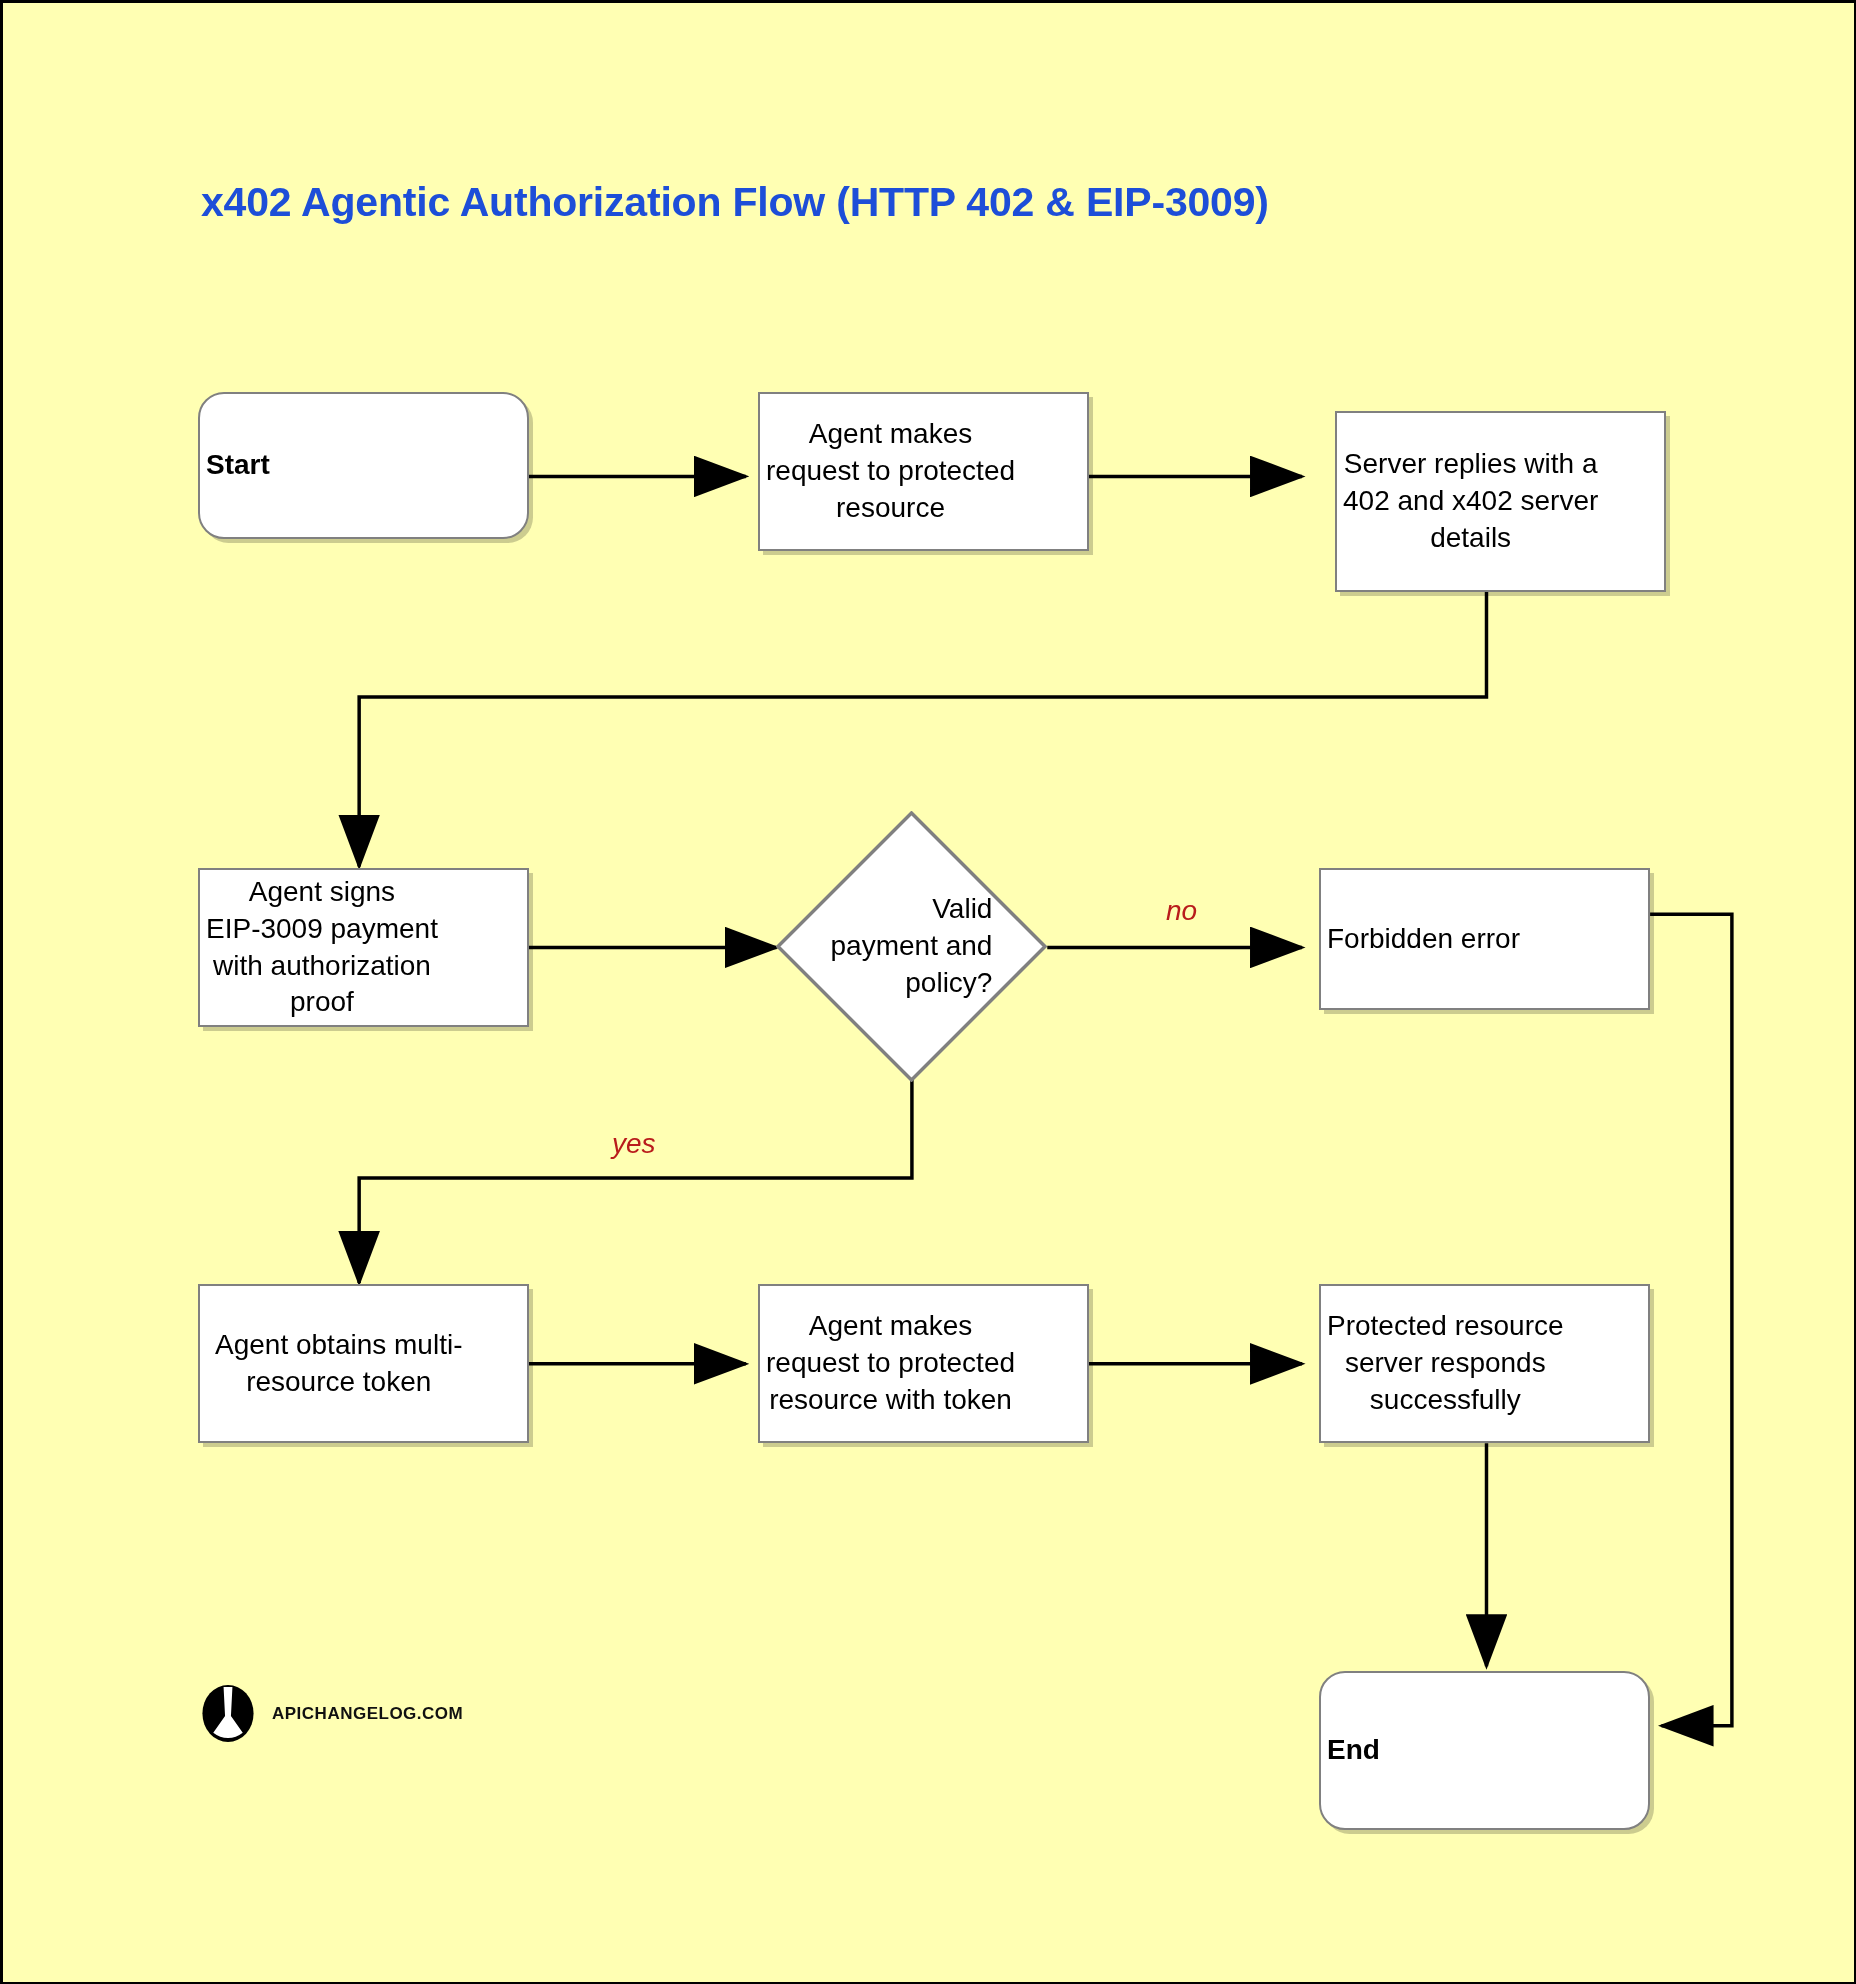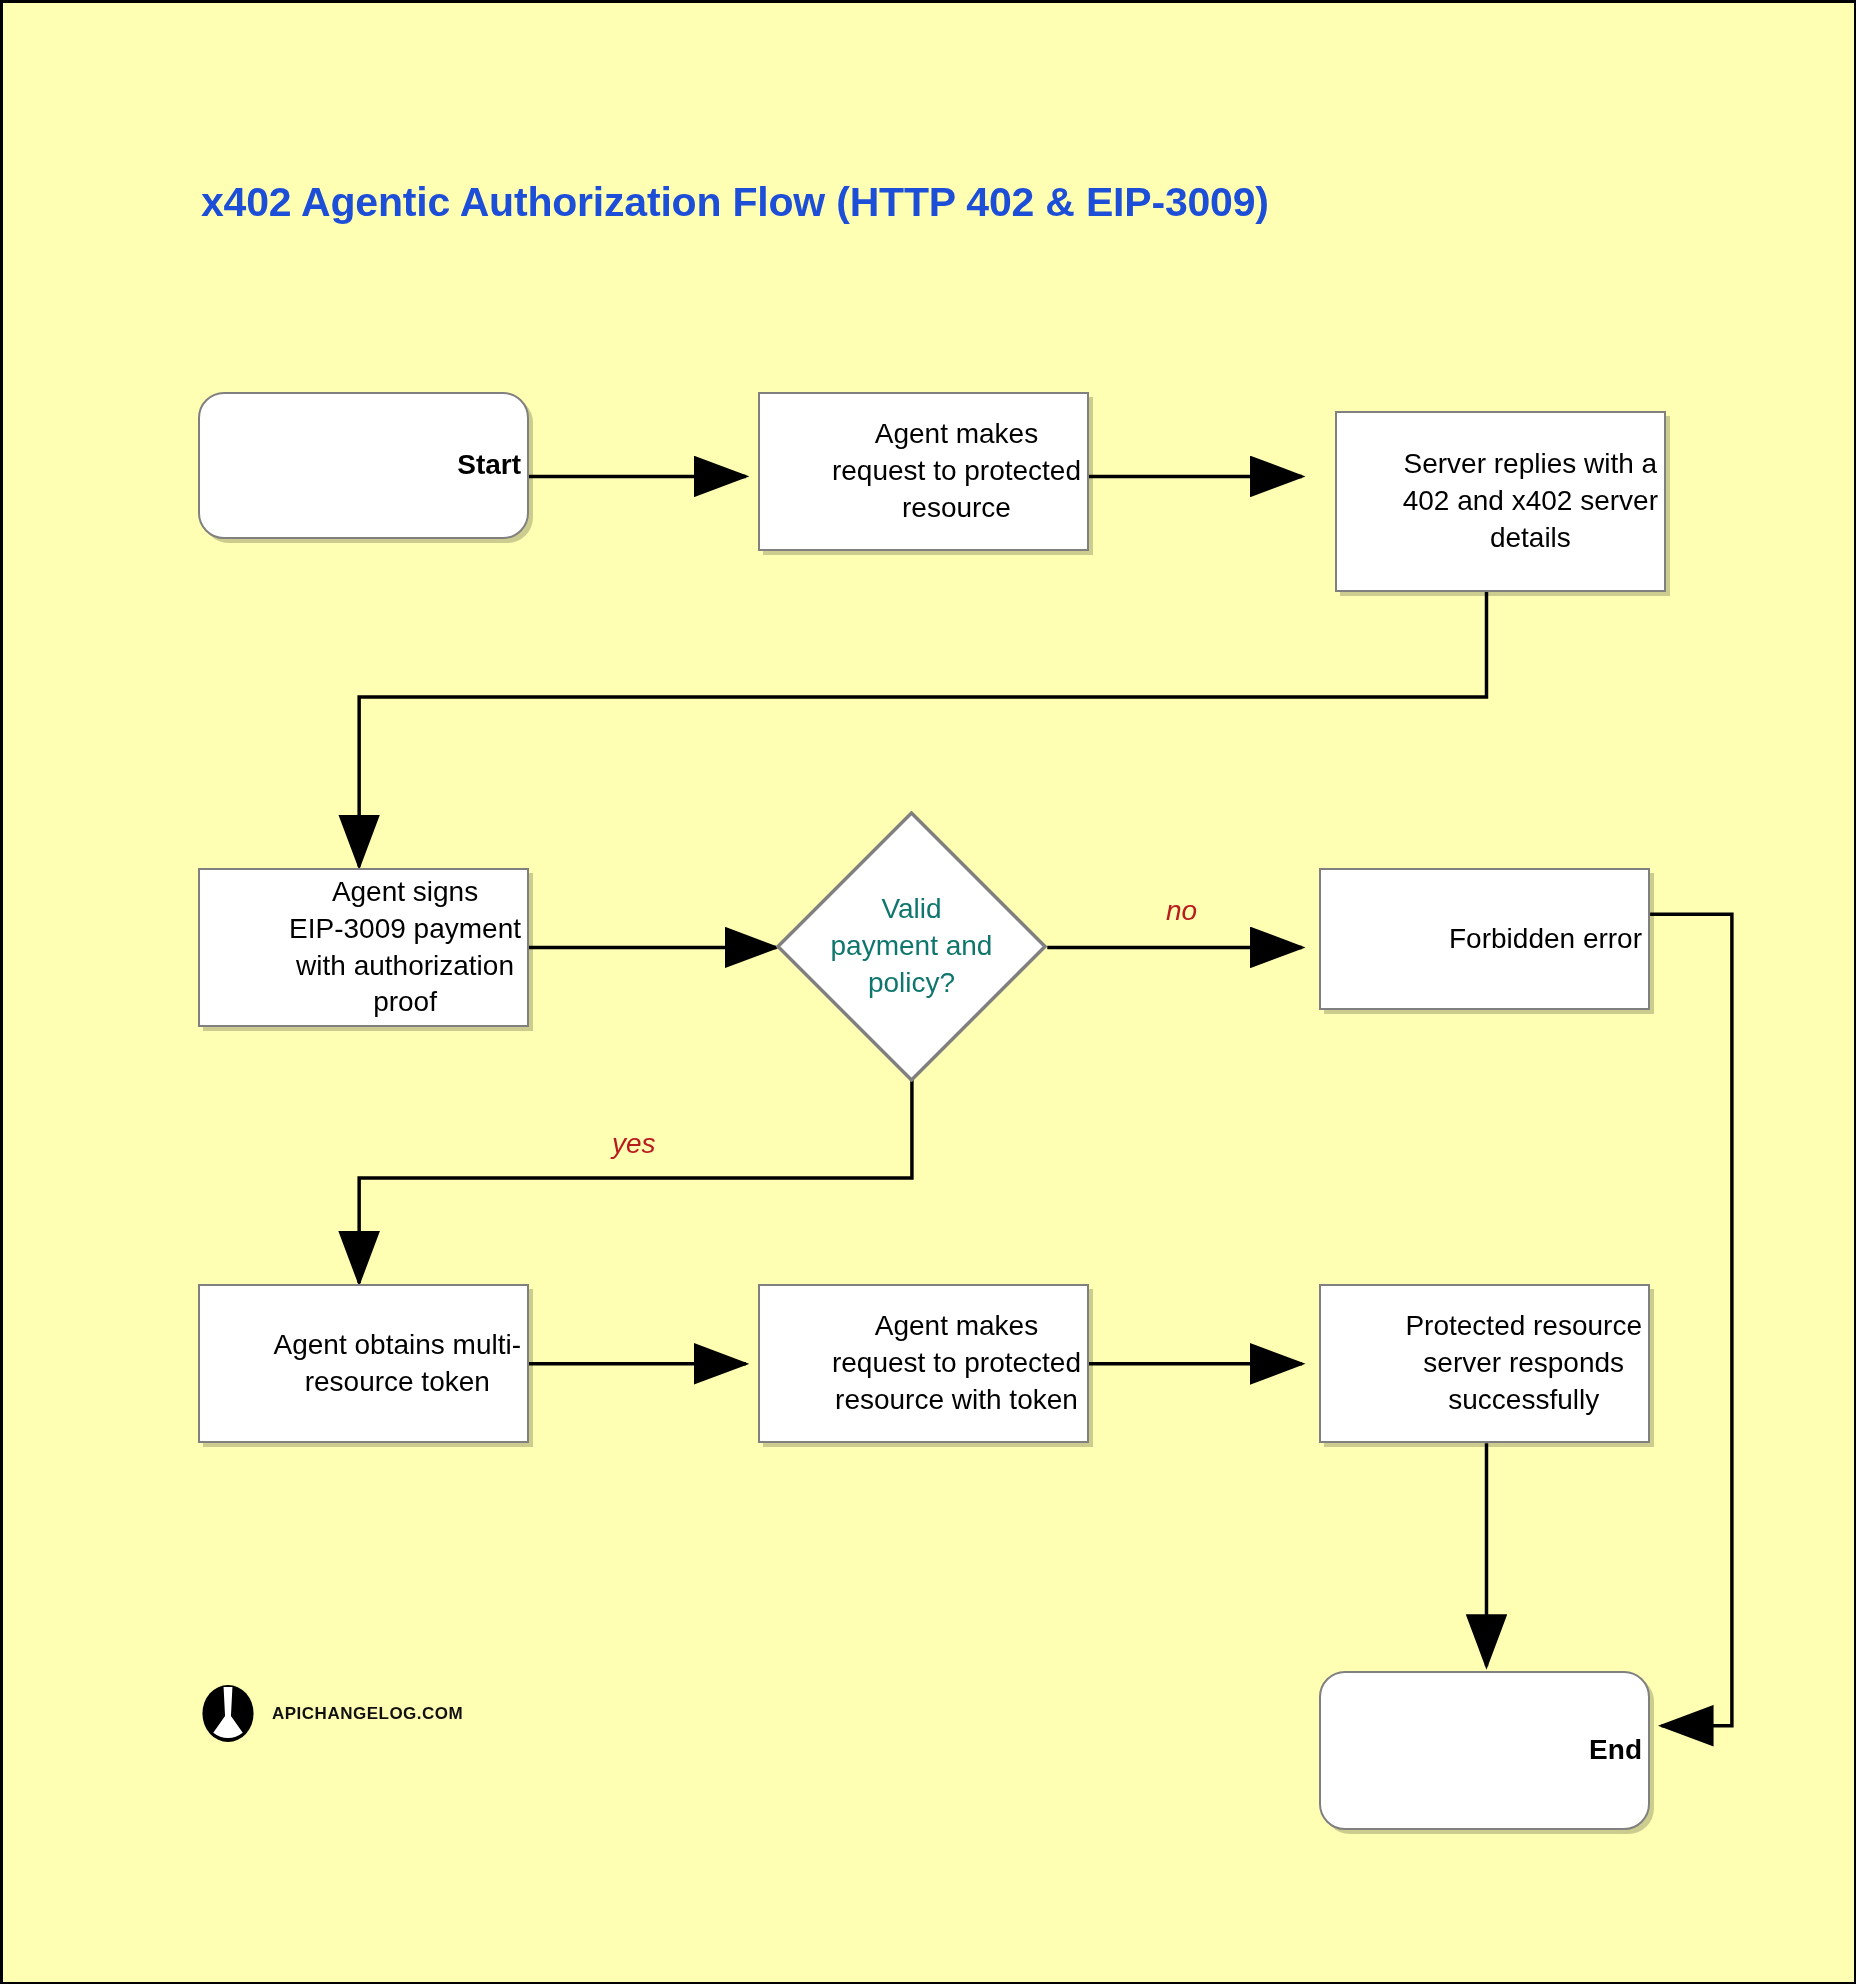--- a/index.html
+++ b/index.html
@@ -36,21 +36,21 @@
     white-space: nowrap;
   }
   
   .node {
     position: absolute;
     background: #ffffff;
     border: 2.5px solid #808080;
     box-sizing: border-box;
     display: flex;
     align-items: center;
-    justify-content: flex-end;
+    justify-content: flex-start;
     box-shadow: 4.5px 4.5px 0 -0.5px rgba(0,0,0,0.20);
   }
   .node .node-label {
     text-align: center;
     font-family: "Liberation Sans", sans-serif;
     font-size: 28px;
     line-height: 1.32;
     color: #000000;
     padding: 0 6px;
     white-space: pre-line;
@@ -72,25 +72,25 @@
   }
   .decision .node-label {
     position: absolute;
     left: 0;
     top: 0;
     width: 100%;
     height: 100%;
     display: flex;
     align-items: center;
     justify-content: center;
-    text-align: center;
+    text-align: right;
     font-family: "Liberation Sans", sans-serif;
     font-size: 28px;
     line-height: 1.32;
-    color: #0f766e;
+    color: #000000;
     white-space: pre-line;
   }
   
   .edge-label {
     position: absolute;
     font-family: "Liberation Sans", sans-serif;
     font-size: 28px;
     font-style: italic;
     color: #b91c1c;
     white-space: nowrap;

